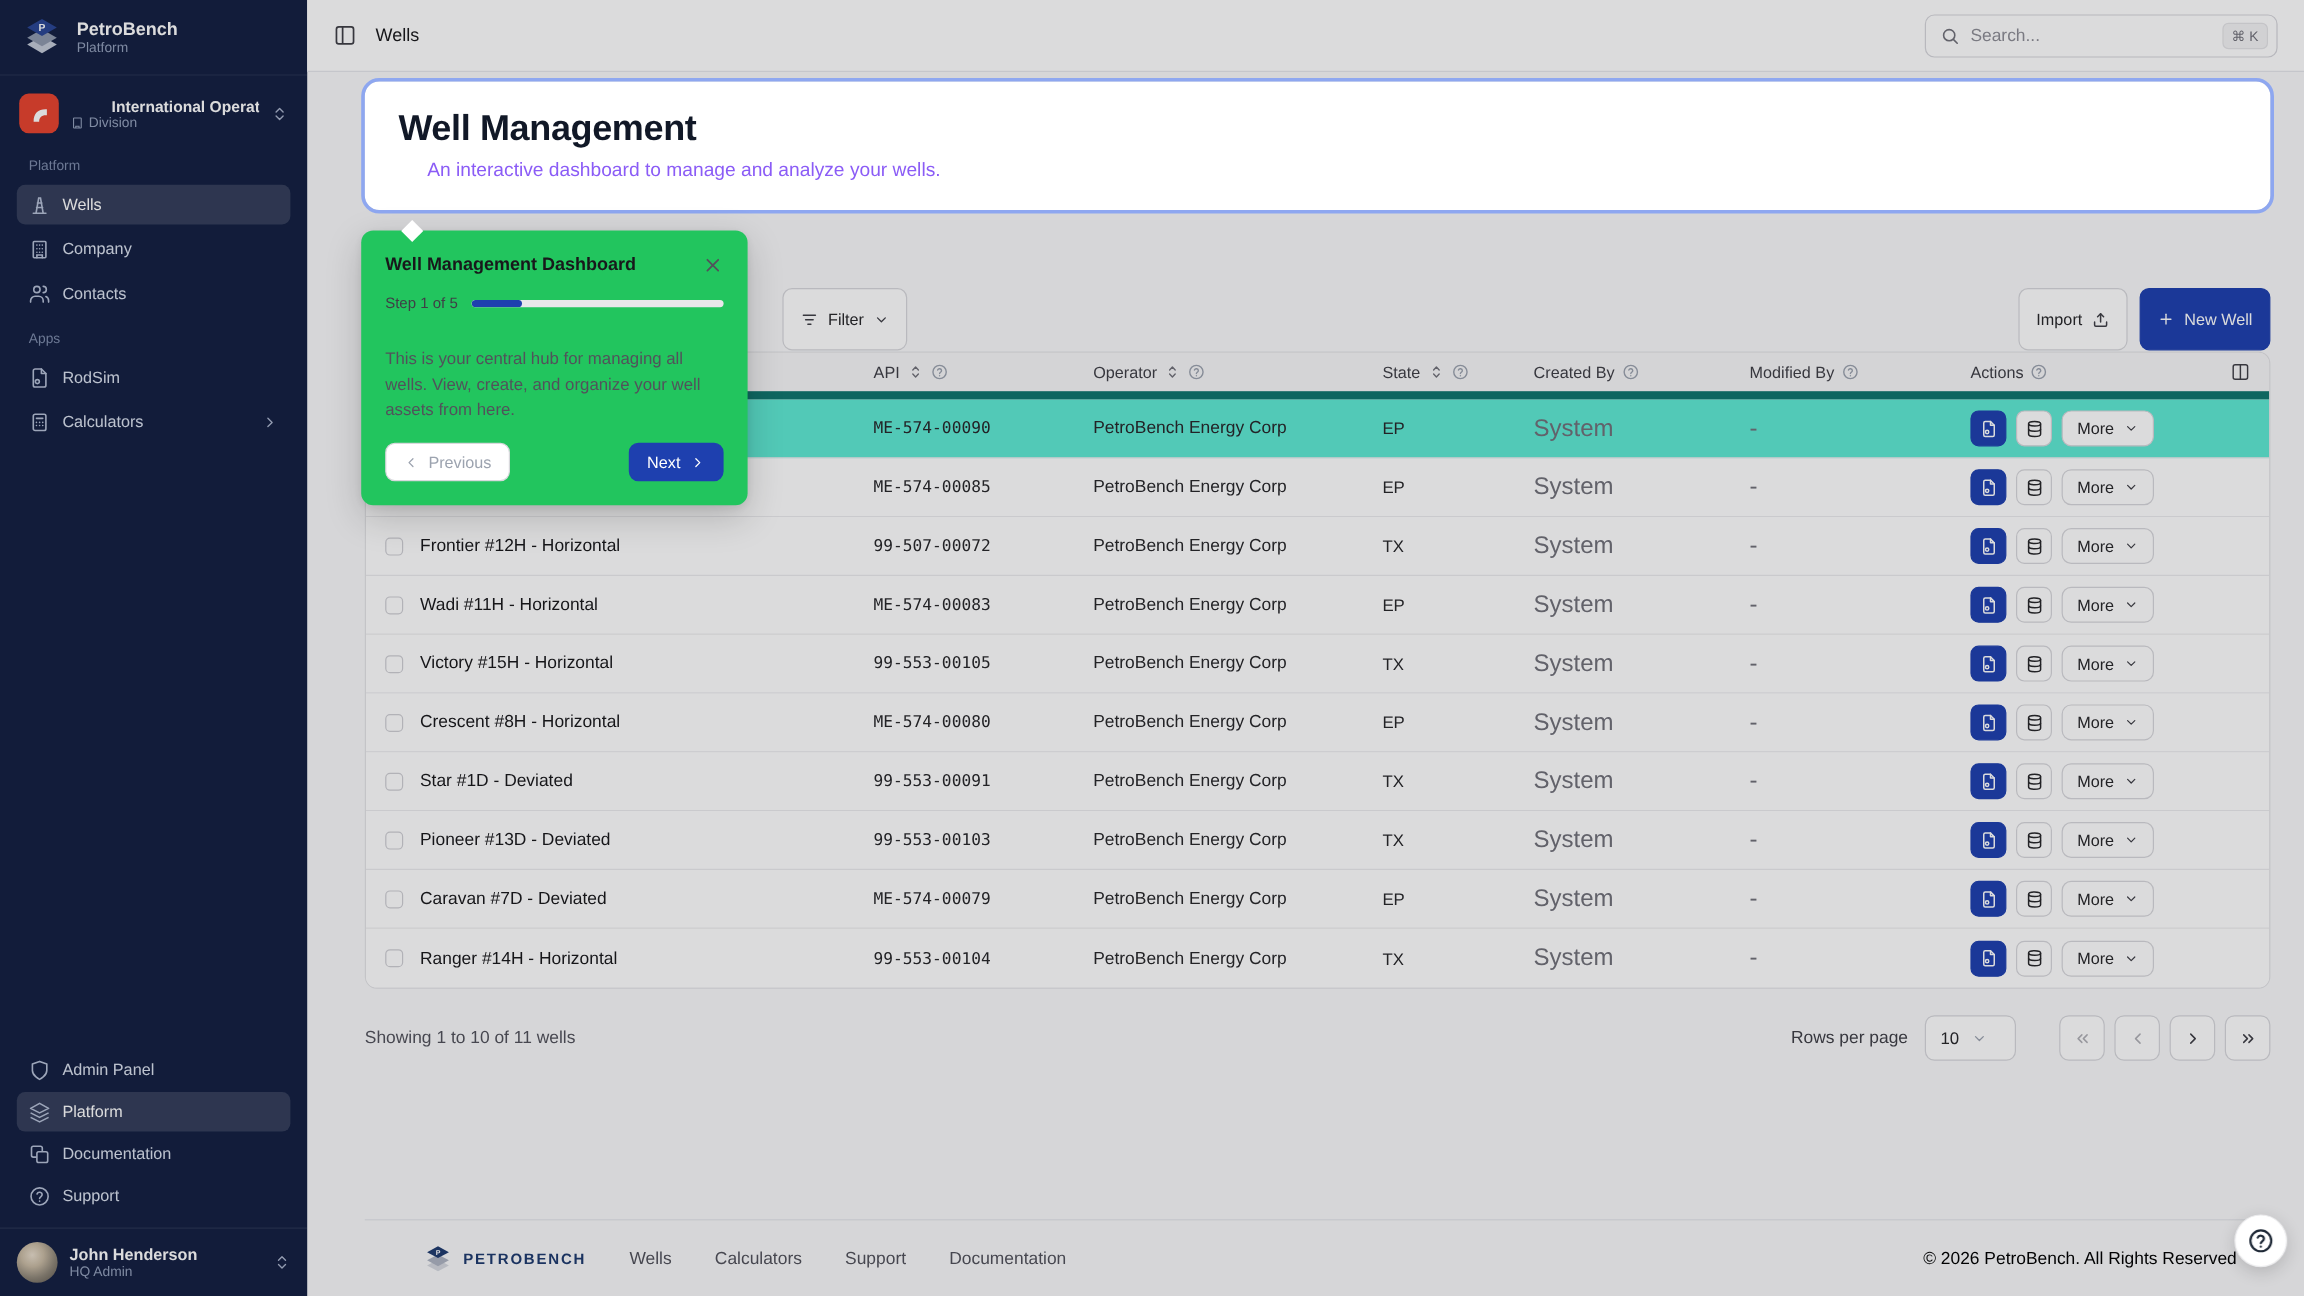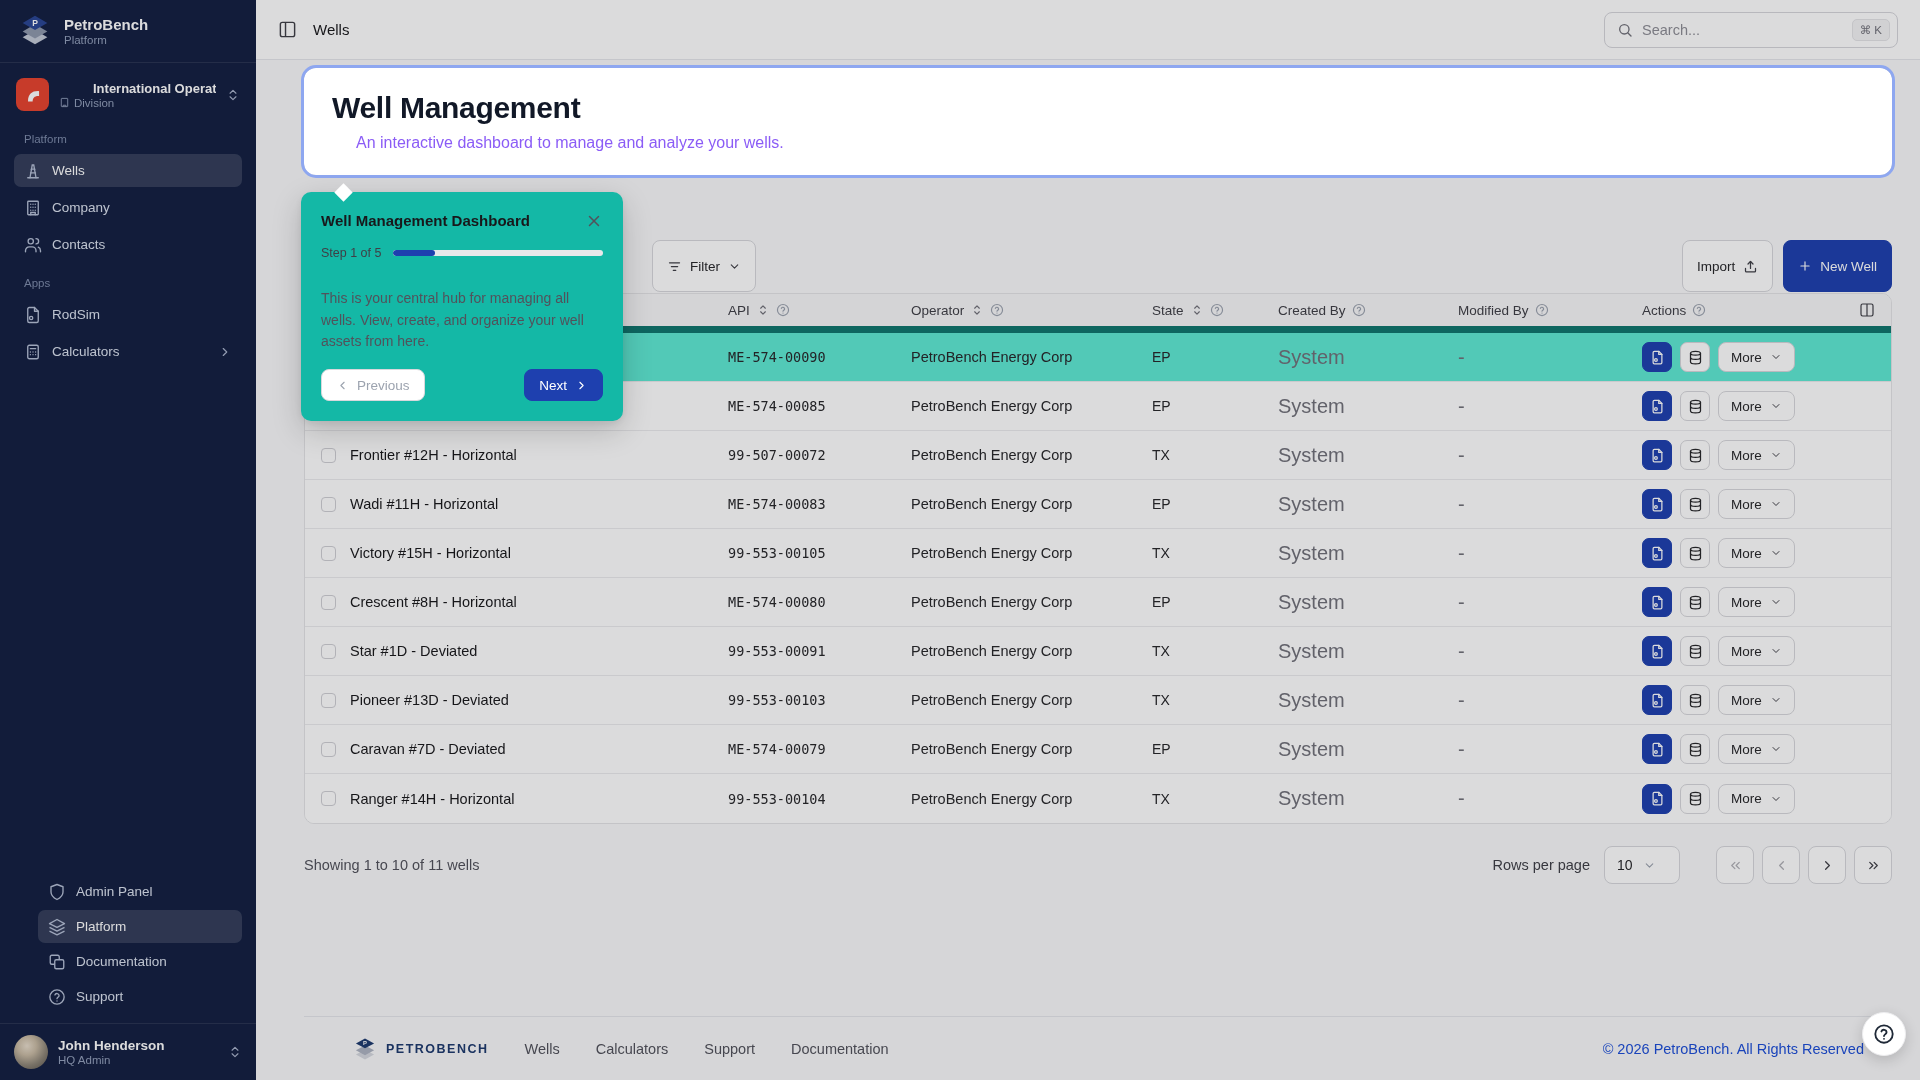--- a/index.html
+++ b/index.html
@@ -15,21 +15,21 @@
   .org-row { display:flex; align-items:center; gap:10px; padding:15px 16px 8px; }
   .org-icon { width:33px; height:33px; flex:none; border-radius:8px; background:#e8432e; display:flex; align-items:center; justify-content:center; }
   .org-meta { flex:1; min-width:0; }
   .org-name { font-size:13px; font-weight:700; color:#fff; white-space:nowrap; overflow:hidden;margin-left:34px; }
   .org-type { font-size:11.5px; color:#93a0bb; display:flex; align-items:center; gap:4px; margin-top:1px; }
   .sb-label { font-size:11.5px; color:#7e8cab; padding:14px 24px 7px; }
   .sb-item { height:33px; margin:2px 14px; border-radius:7px; display:flex; align-items:center; gap:10px; padding:0 10px; font-size:13.5px; color:#dbe2ef; cursor:pointer; }
   .sb-item.active { background:rgba(255,255,255,.14); color:#fff; }
   .sb-item .ic { width:18px; height:18px; color:#b6c0d6; flex:none; }
   .sb-item .chev { margin-left:auto; color:#aab4cc; }
-  .sb-bottom { margin-top:auto; padding-bottom:8px;padding-left:24px; }
+  .sb-bottom { margin-top:auto; padding-bottom:8px; }
   .sb-user { border-top:1px solid rgba(255,255,255,.09); padding:11px 14px; display:flex; align-items:center; gap:10px; }
   .avatar { width:34px; height:34px; border-radius:50%; flex:none;
             background:radial-gradient(circle at 38% 32%, #e8ddcc 0%, #c9bba4 30%, #8d8577 62%, #57524a 100%); }
   .u-name { font-size:13.5px; font-weight:600; color:#fff; line-height:1.25; }
   .u-role { font-size:11.5px; color:#93a0bb; }
 
   
   .main { flex:1; min-width:0; display:flex; flex-direction:column; }
   .topbar { height:60px; flex:none; background:#fff; border-bottom:1px solid #e5e7eb; display:flex; align-items:center; gap:16px; padding:0 22px; }
   .topbar-title { font-size:15px; color:#18181b; }
@@ -84,25 +84,25 @@
   .pg-btn { width:38px; height:38px; border:1px solid #d8d8dc; border-radius:8px; background:#fff; display:flex; align-items:center; justify-content:center; color:#3f3f46; cursor:pointer; }
   .pg-btn.disabled { color:#b0b0b6; cursor:default; }
   .pg-btn svg { width:15px; height:15px; }
 
   
   .footer { margin-top:auto; height:64px; flex:none; border-top:1px solid #e5e7eb; display:flex; align-items:center; padding:0 28px 0 48px; }
   .f-brand { display:flex; align-items:center; gap:8px; }
   .f-word { font-size:12.5px; font-weight:700; letter-spacing:1.5px; color:#1e3a6e; }
   .f-links { display:flex; gap:36px; margin-left:36px; }
   .f-link { font-size:14.5px; color:#52525b; cursor:pointer; }
-  .f-copy { margin-left:auto; font-size:14.5px; color:#1d4ed8; white-space:nowrap; }
+  .f-copy { margin-left:auto; font-size:14.5px; color:#000000; white-space:nowrap; }
 
   
   .overlay { position:fixed; inset:0; background:rgba(15,15,20,.15); z-index:50; }
-  .tour { position:fixed; left:301px; top:192px; width:322px; z-index:60; background:#14b8a6; border-radius:10px;
+  .tour { position:fixed; left:301px; top:192px; width:322px; z-index:60; background:#22c55e; border-radius:10px;
           box-shadow:0 10px 30px rgba(0,0,0,.18), 0 2px 8px rgba(0,0,0,.08); padding:20px; }
   .tour-arrow { position:absolute; top:-6px; left:36px; width:13px; height:13px; background:#fff; transform:rotate(45deg); }
   .tour-head { display:flex; align-items:flex-start; }
   .tour-title { font-size:15px; font-weight:700; color:#18181b; }
   .tour-close { margin-left:auto; width:18px; height:18px; color:#52525b; cursor:pointer; flex:none; }
   .tour-step { margin-top:16px; display:flex; align-items:center; gap:12px; }
   .step-label { font-size:12.5px; color:#3f3f46; white-space:nowrap; }
   .progress { flex:1; height:6px; border-radius:3px; background:#e8e8ea; overflow:hidden; }
   .progress-fill { height:100%; border-radius:3px; background:#1e40af; }
   .tour-body { margin-top:28px; font-size:14px; line-height:1.55; color:#52525b; }

